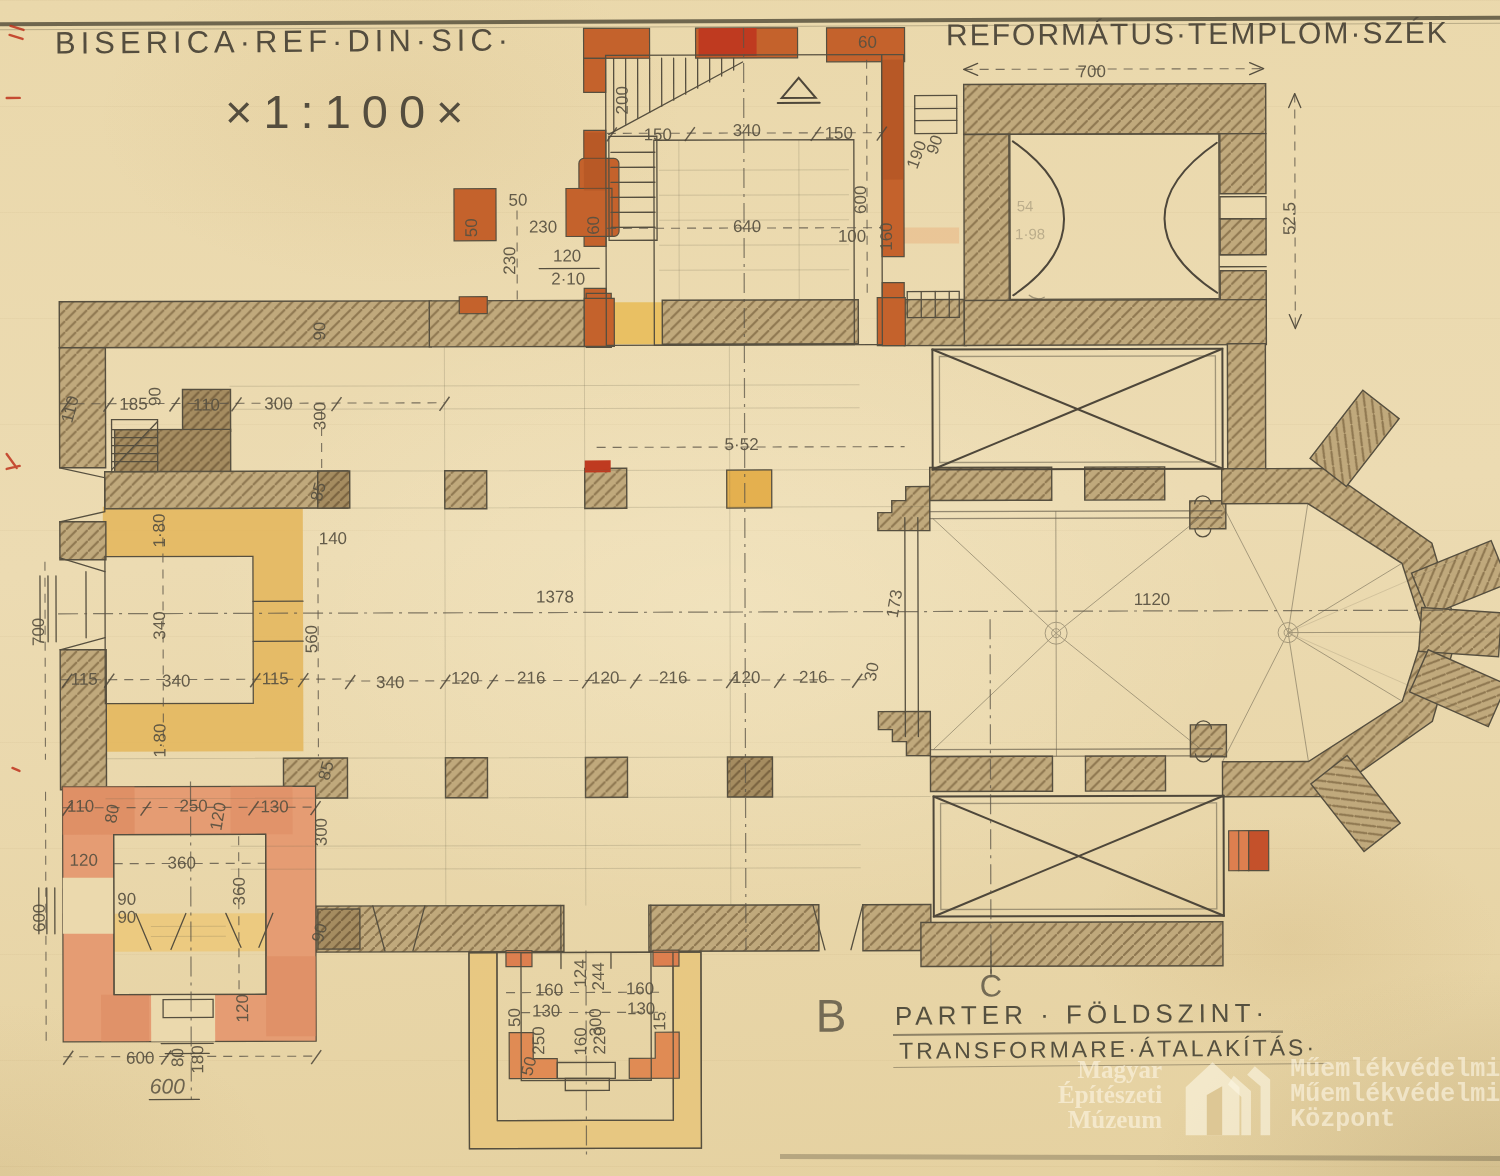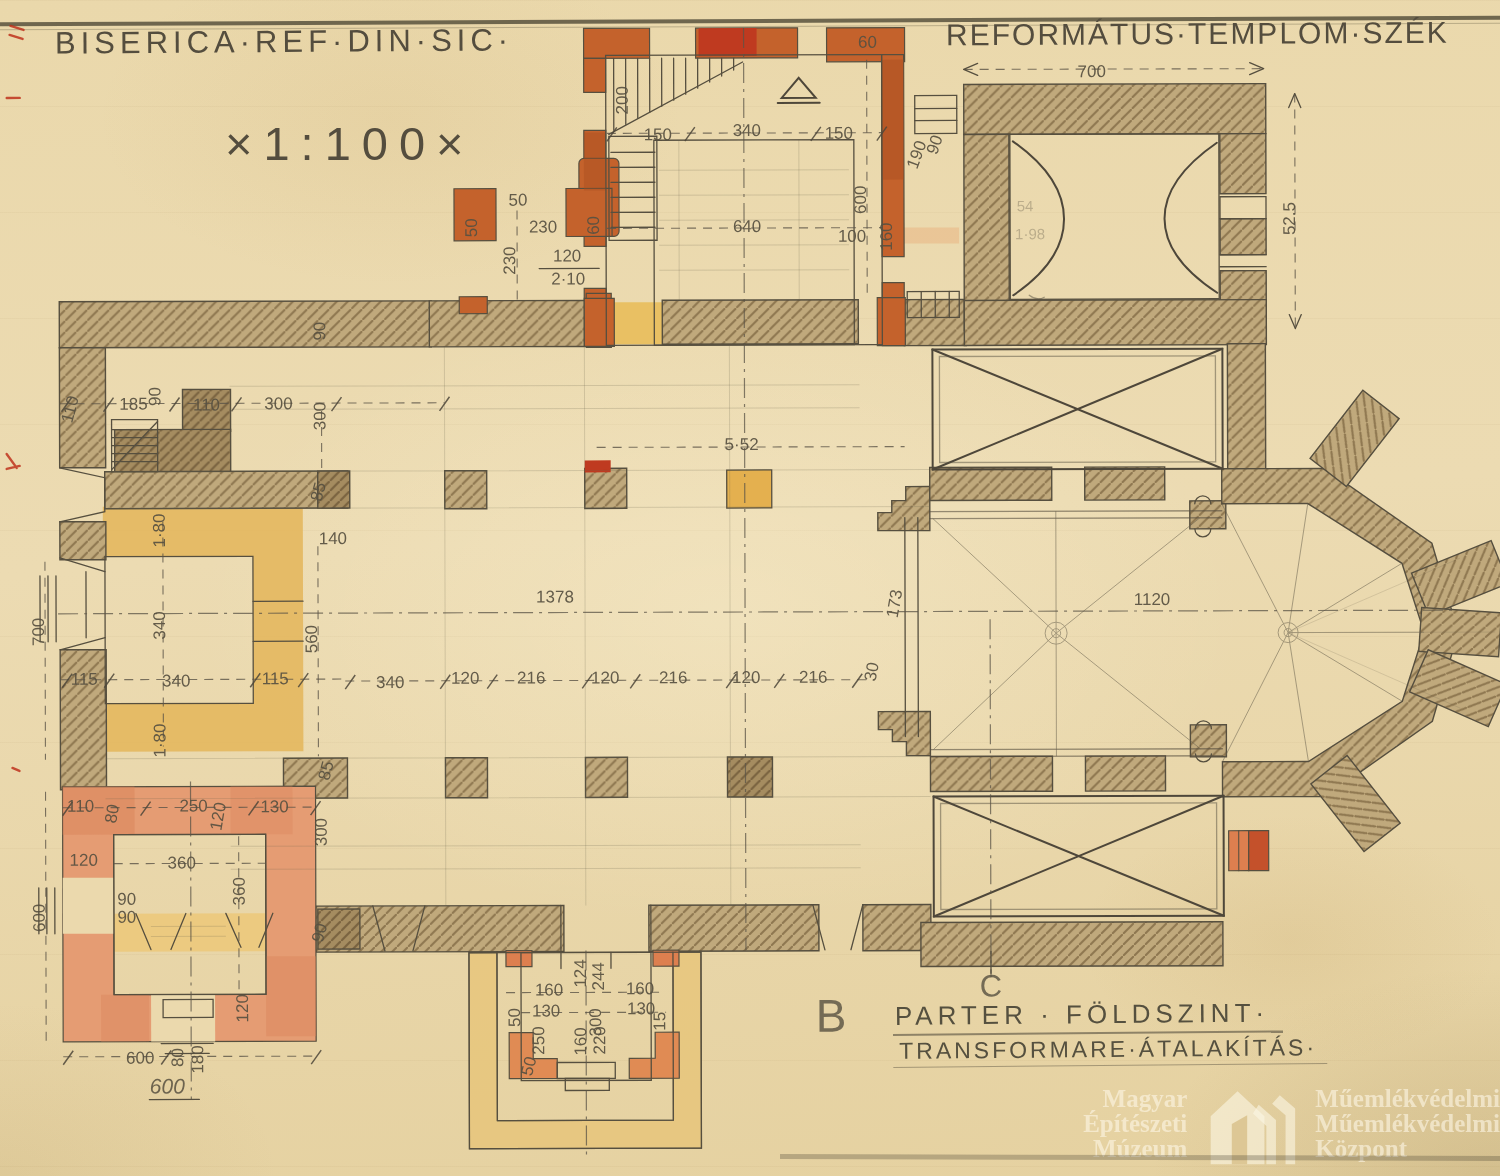--- a/index.html
+++ b/index.html
@@ -16,32 +16,32 @@
       linear-gradient(176deg,#ead8ab 0%,#ecdbb2 45%,#e5d1a0 100%);}
   .scan-edge{position:absolute;left:-12px;right:-12px;top:19px;height:4px;background:#45402f;
       opacity:.75;transform:rotate(-0.25deg);}
   .scan-edge2{position:absolute;left:-12px;right:-12px;top:26px;height:1px;background:#8a7f62;
       opacity:.5;transform:rotate(-0.25deg);}
   .scan-bottom{position:absolute;left:52%;right:0;bottom:16px;height:5px;background:#4a4232;
       opacity:.3;transform:rotate(0.15deg);}
   svg.plan{position:absolute;inset:0;transform:rotate(-0.15deg);}
   .hand{position:absolute;color:#544d3e;white-space:nowrap;}
   .title-left{left:55px;top:24px;font-size:31px;letter-spacing:5px;transform:rotate(-0.4deg);}
-  .title-scale{left:225px;top:84px;font-size:47px;letter-spacing:11px;margin-top:32px;}
+  .title-scale{left:225px;top:84px;font-size:47px;letter-spacing:11px;}
   .title-right{left:946px;top:17px;font-size:30px;letter-spacing:2px;transform:rotate(-0.3deg);}
   .captions{position:absolute;left:893px;top:999px;transform:rotate(-0.5deg);}
   .cap1{position:relative;display:table;font-size:26px;letter-spacing:5px;color:#55503f;
         border-bottom:2px solid rgba(84,77,62,.6);padding:0 14px 2px 2px;}
   .cap2{position:relative;display:table;font-size:23px;letter-spacing:3px;color:#55503f;
         border-bottom:1.5px solid rgba(84,77,62,.45);padding:2px 10px 2px 6px;}
   .watermark{position:absolute;left:1058px;top:1050px;width:442px;display:flex;gap:16px;
         align-items:center;color:rgba(253,247,230,.6);font-family:"Liberation Serif",serif;
-        font-weight:bold;margin-top:29px;}
+        font-weight:bold;}
   .wm-left{width:152px;text-align:right;font-size:25px;line-height:25px;}
-  .wm-right{flex:1;text-align:left;font-size:25px;line-height:25px;}
+  .wm-right{flex:1;text-align:left;font-size:25px;line-height:25px;font-family:Liberation Mono, monospace;}
   .wm-logo{width:96px;height:88px;flex:0 0 auto;}
   
   text.dim{font-family:"Liberation Sans",sans-serif;font-size:17px;fill:#585141;
         text-anchor:middle;opacity:.92;}
   text.dim.faint{opacity:.32;font-size:15px;}
   text.dim.cursive{font-style:italic;font-size:21px;opacity:.85;}
   text.dim.marker{font-size:34px;opacity:.8;}
   .pencil{stroke:#564f3f;stroke-width:1.3;fill:none;stroke-linecap:round;}
   .pencil2{stroke:#4e473a;stroke-width:2;fill:none;stroke-linecap:round;}
   .dash{stroke:#5b5447;stroke-width:1.1;fill:none;stroke-dasharray:9 7;opacity:.8;}

